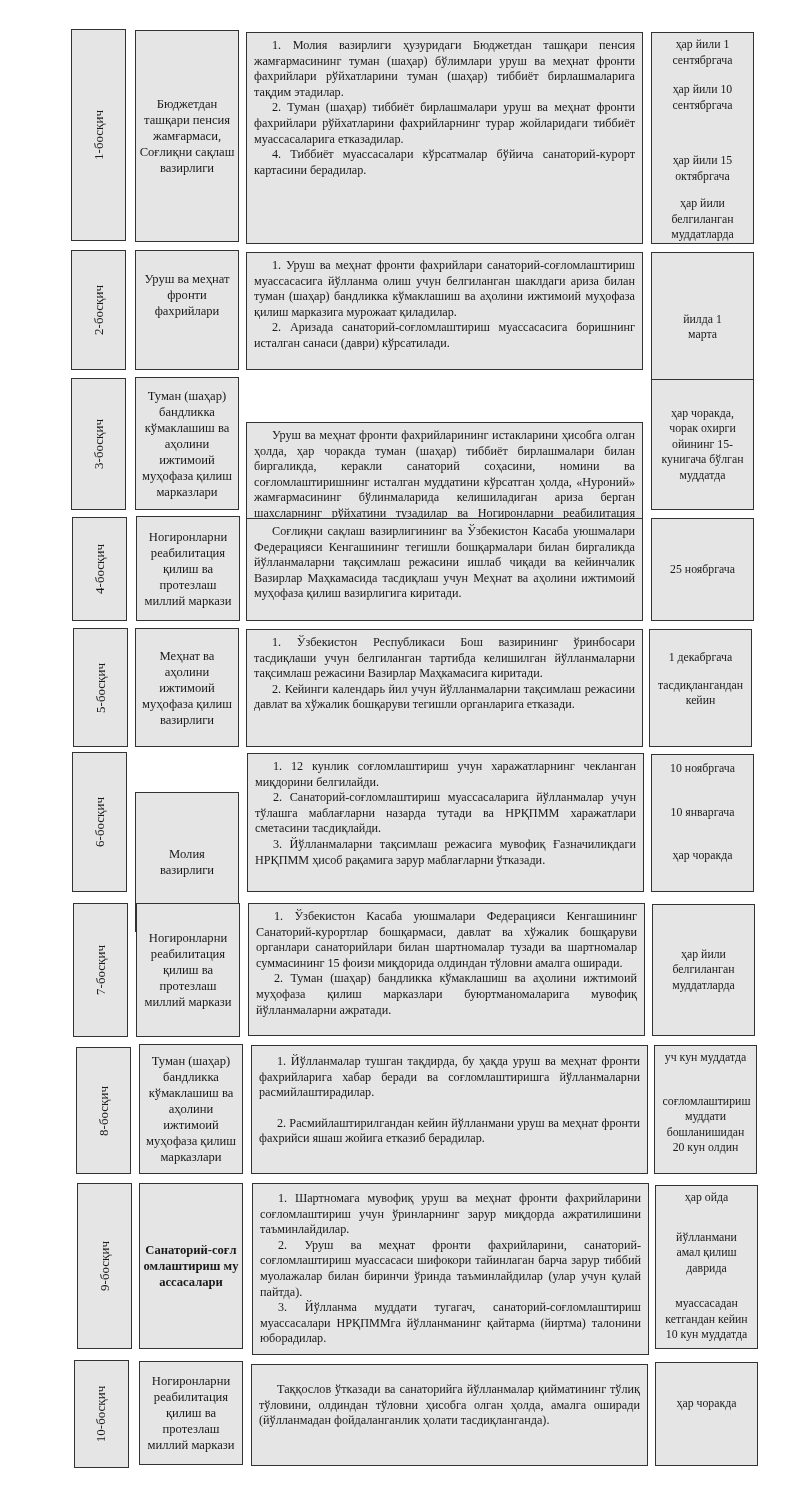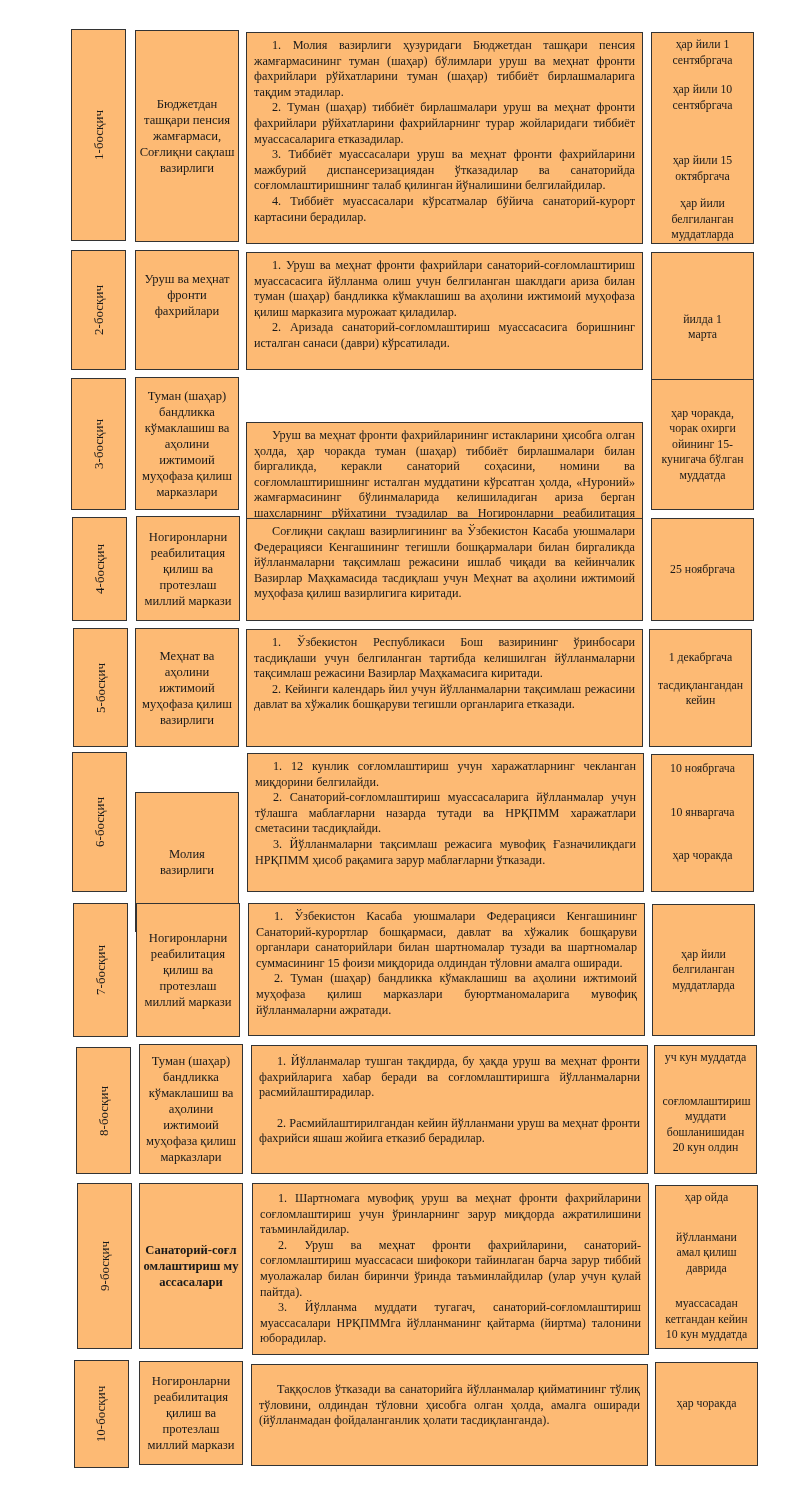--- a/index.html
+++ b/index.html
@@ -1,18 +1,18 @@
 <!DOCTYPE html>
 <html><head>
 <meta charset="utf-8">
 <style>
   html, body { margin: 0; padding: 0; background: #ffffff; }
   body { width: 800px; height: 1485px; position: relative; overflow: hidden;
          font-family: "Liberation Serif", "DejaVu Serif", serif; color: #1a1a1a; }
-  .box { position: absolute; border: 1.3px solid #333; box-sizing: border-box; background: #fdba74; }
+  .box { position: absolute; border: 1.3px solid #333; box-sizing: border-box; background: #e5e5e5; }
   .stage { display: flex; align-items: center; justify-content: center; }
   .stage span { display: inline-block; transform: rotate(-90deg); white-space: nowrap; font-size: 13px; }
   .org { display: flex; align-items: center; justify-content: center; text-align: center;
          font-size: 12.6px; line-height: 16px; padding: 0 3px; }
   .desc { font-size: 12.2px; line-height: 15.6px; padding: 5px 7px 4px 7px; text-align: justify; overflow: hidden; }
   .desc p { margin: 0; text-indent: 18px; }
   .desc p.gap { margin-top: 15px; }
   .desc.center-v { display: flex; flex-direction: column; justify-content: center; }
   .deadline { display: flex; flex-direction: column; align-items: center; text-align: center;
               font-size: 11.8px; line-height: 15.5px; padding: 4px 3px; }
@@ -23,21 +23,20 @@
 
 <div class="box stage" style="left:71px;top:29px;width:55px;height:212px;">
     <span>1-босқич</span>
   </div>
 <div class="box org" style="left:135px;top:30px;width:104px;height:212px;">
     <span>Бюджетдан ташқари пенсия жамғармаси, Соғлиқни сақлаш вазирлиги</span>
   </div>
 <div class="box desc" style="left:246px;top:32px;width:397px;height:212px;">
   <p>1. Молия вазирлиги ҳузуридаги Бюджетдан ташқари пенсия жамғармасининг туман (шаҳар) бўлимлари уруш ва меҳнат фронти фахрийлари рўйхатларини туман (шаҳар) тиббиёт бирлашмаларига тақдим этадилар.</p>
   <p>2. Туман (шаҳар) тиббиёт бирлашмалари уруш ва меҳнат фронти фахрийлари рўйхатларини фахрийларнинг турар жойларидаги тиббиёт муассасаларига етказадилар.</p>
-  <p>3. Тиббиёт муассасалари уруш ва меҳнат фронти фахрийларини мажбурий диспансеризациядан ўтказадилар ва санаторийда соғломлаштиришнинг талаб қилинган йўналишини белгилайдилар.</p>
   <p>4. Тиббиёт муассасалари кўрсатмалар бўйича санаторий-курорт картасини берадилар.</p>
 </div>
 <div class="box deadline" style="left:651px;top:32px;width:103px;height:212px;">
   <div class="d" style="width:70px;">ҳар йили 1 сентябргача</div>
   <div class="d" style="margin-top:14px;width:80px;">ҳар йили 10 сентябргача</div>
   <div class="d" style="margin-top:40px;width:70px;">ҳар йили 15 октябргача</div>
   <div class="d" style="margin-top:12px;width:70px;">ҳар йили белгиланган муддатларда</div>
 </div>
 
 <div class="box stage" style="left:71px;top:250px;width:55px;height:120px;">

